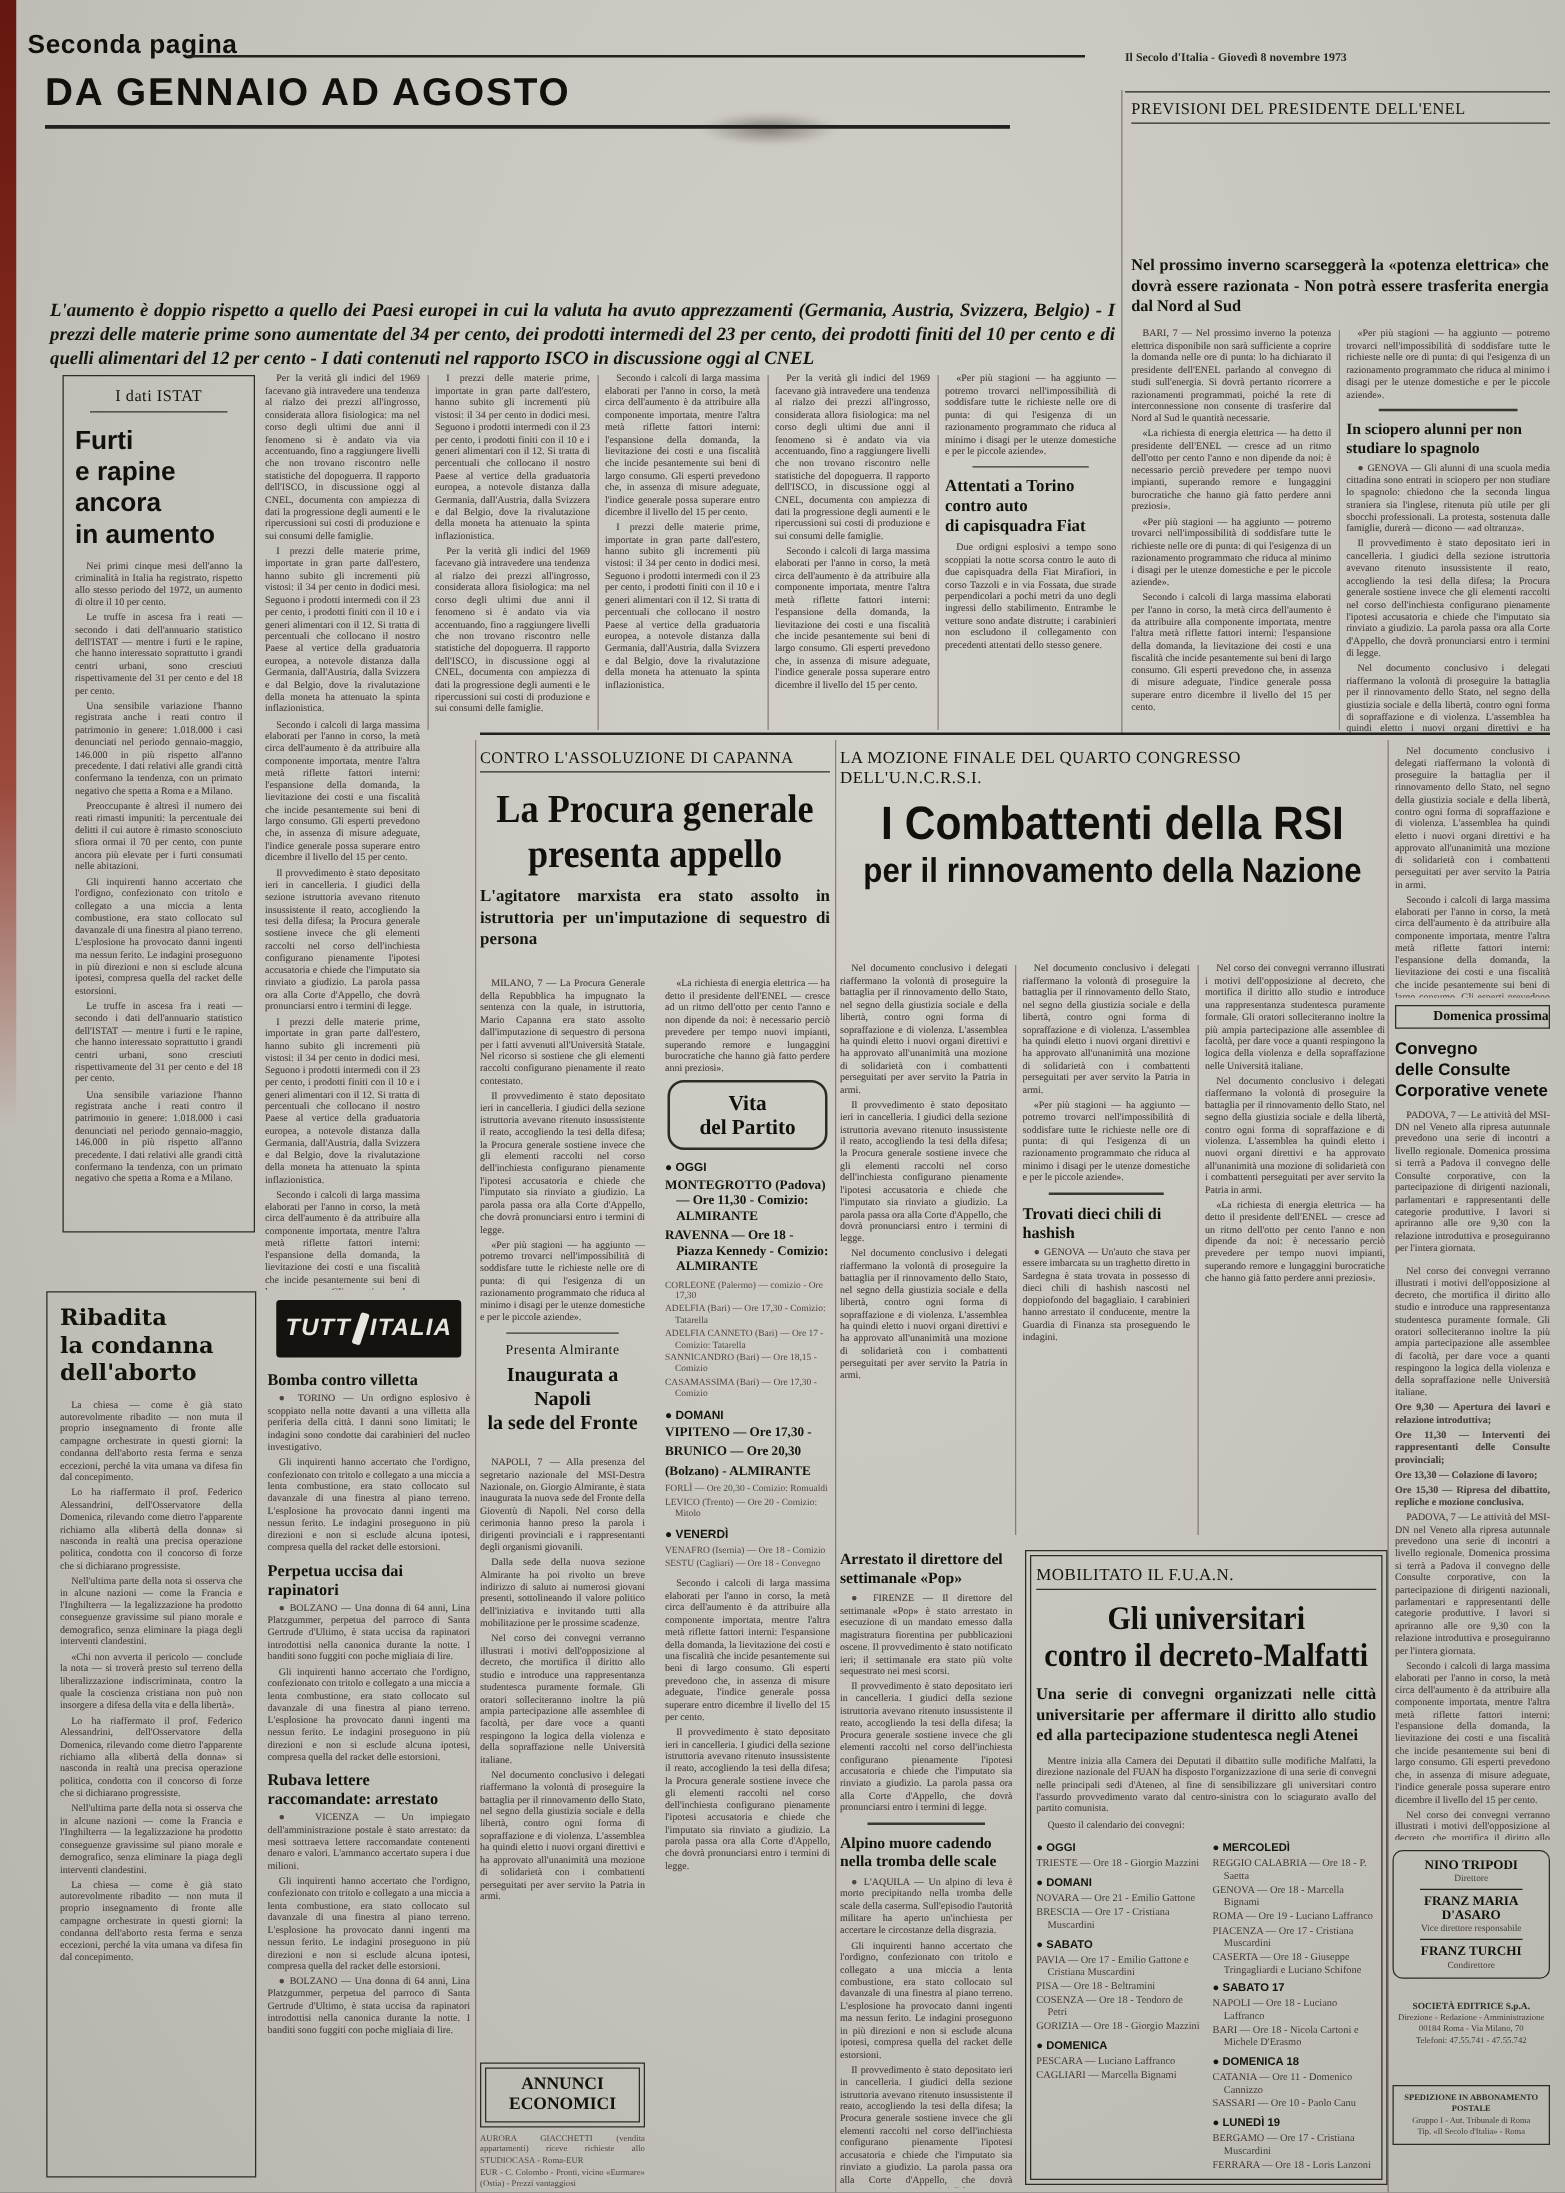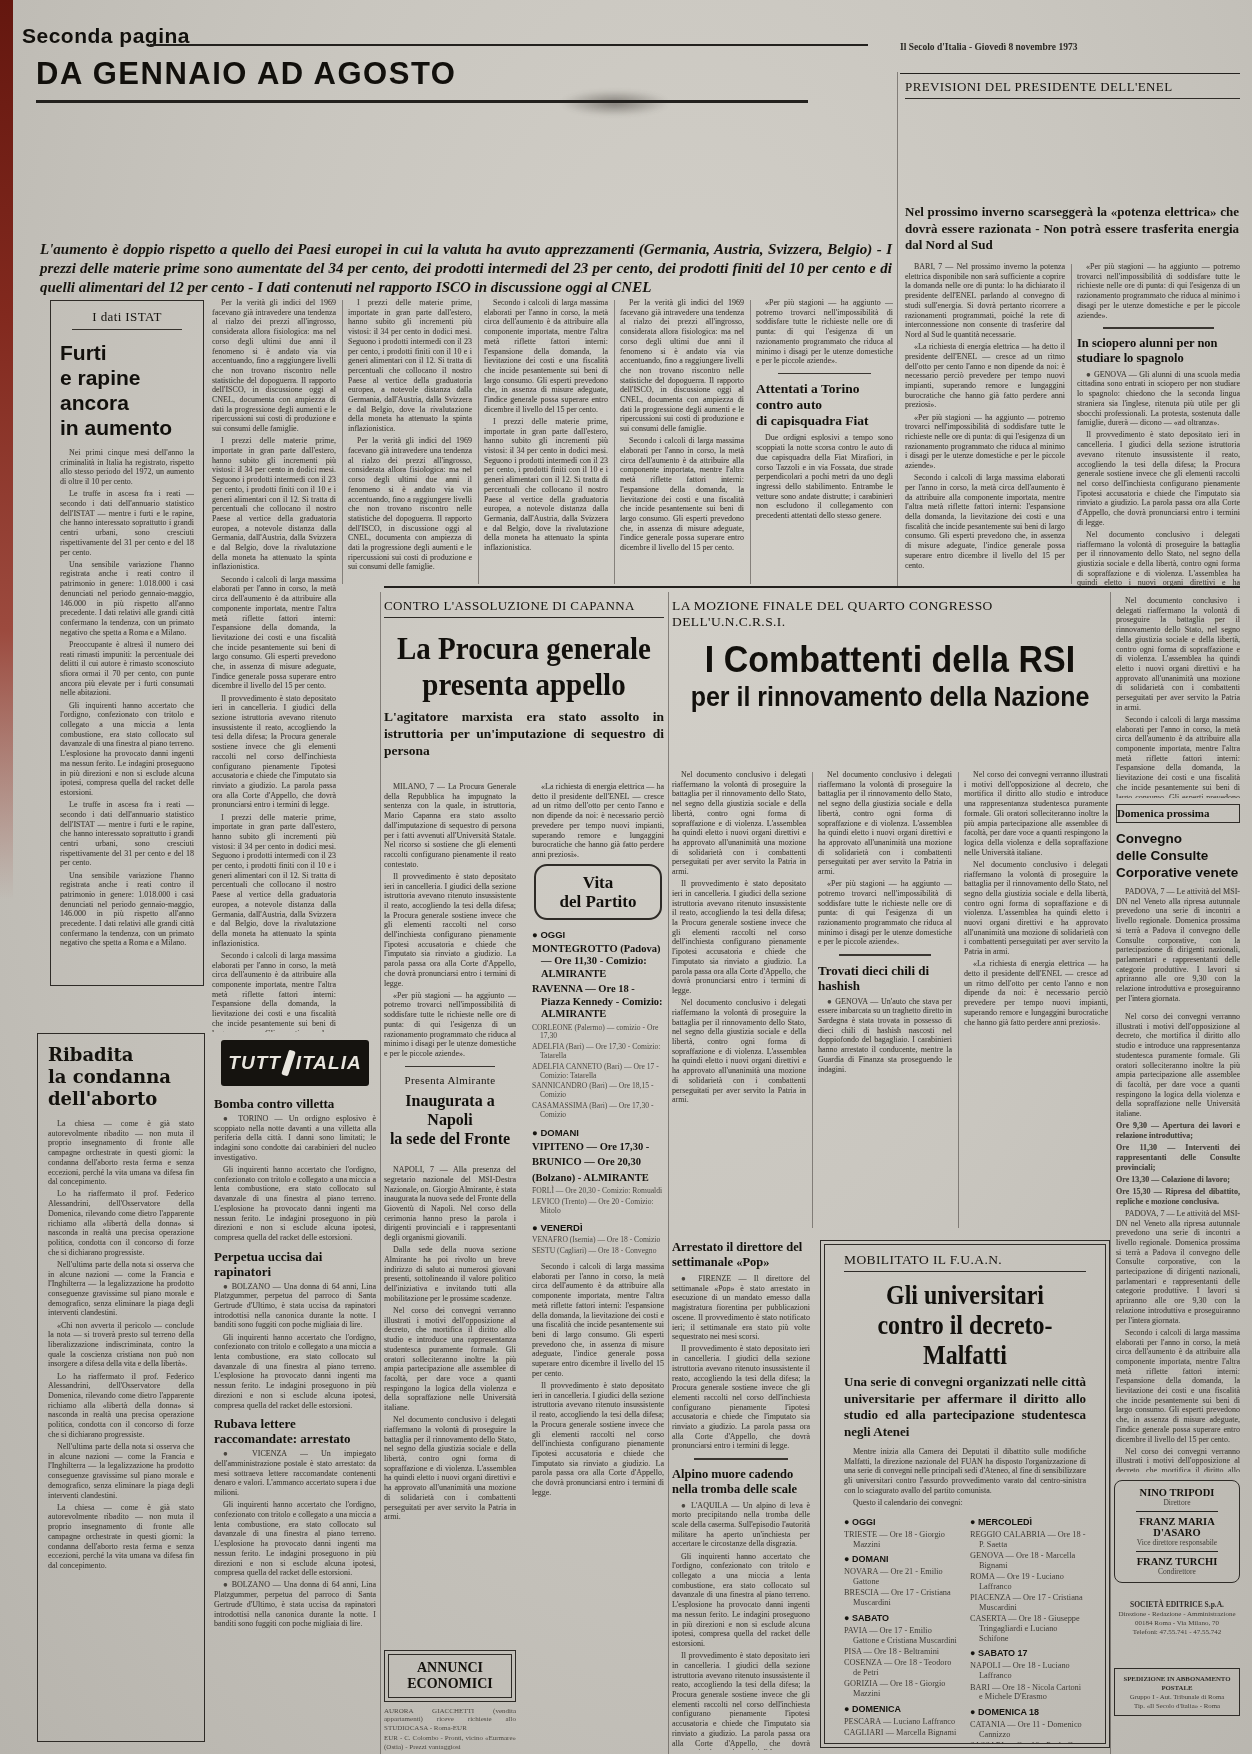--- a/index.html
+++ b/index.html
@@ -280,21 +280,21 @@
     <div class="divsm"></div>
     <div class="sub" style="font-size:12.5px;line-height:15px;margin-bottom:4px">Alpino muore cadendo nella tromba delle scale</div>
     <div class="bt">
       <p>● L'AQUILA — Un alpino di leva è morto precipitando nella tromba delle scale della caserma. Sull'episodio l'autorità militare ha aperto un'inchiesta per accertare le circostanze della disgrazia.</p>
       <p>Gli inquirenti hanno accertato che l'ordigno, confezionato con tritolo e collegato a una miccia a lenta combustione, era stato collocato sul davanzale di una finestra al piano terreno. L'esplosione ha provocato danni ingenti ma nessun ferito. Le indagini proseguono in più direzioni e non si esclude alcuna ipotesi, compresa quella del racket delle estorsioni.</p>
       <p>Il provvedimento è stato depositato ieri in cancelleria. I giudici della sezione istruttoria avevano ritenuto insussistente il reato, accogliendo la tesi della difesa; la Procura generale sostiene invece che gli elementi raccolti nel corso dell'inchiesta configurano pienamente l'ipotesi accusatoria e chiede che l'imputato sia rinviato a giudizio. La parola passa ora alla Corte d'Appello, che dovrà pronunciarsi entro i termini di legge.</p>
     </div>
   </div>
 
   <div class="abs" style="left:820px;top:1240px;width:290px;height:508px;border:1.5px solid #2e2b27;box-sizing:border-box;padding:3px">
-    <div style="border:1px solid #2e2b27;height:100%;box-sizing:border-box;padding:7px 19px;overflow:hidden">
+    <div style="border:1px solid #2e2b27;height:100%;box-sizing:border-box;padding:7px 4px;overflow:hidden">
       <div class="kick" style="font-size:13.5px;font-family:'Liberation Serif',serif;border-bottom:1px solid #2e2b27;padding-bottom:3px">MOBILITATO IL F.U.A.N.</div>
       <div class="serifhead squash2" style="font-size:24px;line-height:27px;margin-top:9px">Gli universitari</div>
       <div class="serifhead squash2" style="font-size:24px;line-height:27px;margin-top:3px">contro il decreto-Malfatti</div>
       <div class="deck" style="font-size:13px;line-height:16.5px;margin-top:9px">Una serie di convegni organizzati nelle città universitarie per affermare il diritto allo studio ed alla partecipazione studentesca negli Atenei</div>
       <div class="bt" style="margin-top:7px">
           <p style="text-indent:9px">Mentre inizia alla Camera dei Deputati il dibattito sulle modifiche Malfatti, la direzione nazionale del FUAN ha disposto l'organizzazione di una serie di convegni nelle principali sedi d'Ateneo, al fine di sensibilizzare gli universitari contro l'assurdo provvedimento varato dal centro-sinistra con lo sciagurato avallo del partito comunista.</p>
         </div>
       <div class="bt">
           <p>Questo il calendario dei convegni:</p>
         </div>
@@ -334,21 +334,21 @@
         </div>
       </div>
     </div>
   </div>
 
   <div class="abs bt" style="left:1116px;top:596px;width:124px;height:202px;overflow:hidden">
     <p>Nel documento conclusivo i delegati riaffermano la volontà di proseguire la battaglia per il rinnovamento dello Stato, nel segno della giustizia sociale e della libertà, contro ogni forma di sopraffazione e di violenza. L'assemblea ha quindi eletto i nuovi organi direttivi e ha approvato all'unanimità una mozione di solidarietà con i combattenti perseguitati per aver servito la Patria in armi.</p>
     <p>Secondo i calcoli di larga massima elaborati per l'anno in corso, la metà circa dell'aumento è da attribuire alla componente importata, mentre l'altra metà riflette fattori interni: l'espansione della domanda, la lievitazione dei costi e una fiscalità che incide pesantemente sui beni di largo consumo. Gli esperti prevedono che, in assenza di misure adeguate, l'indice generale possa superare entro dicembre il livello del 15 per cento.</p>
   </div>
   <div class="abs" style="left:1116px;top:804px;width:124px">
-    <div style="border:1px solid #2e2b27;text-align:left;font:bold 11px/15px 'Liberation Serif',serif;color:#14120d;padding:1px 0">Domenica prossima</div>
+    <div style="border:1px solid #2e2b27;text-align:right;font:bold 11px/15px 'Liberation Serif',serif;color:#14120d;padding:1px 0">Domenica prossima</div>
     <div class="sanshead" style="font-size:13.5px;line-height:17px;margin-top:7px">Convegno</div>
     <div class="sanshead" style="font-size:13.5px;line-height:17px">delle Consulte</div>
     <div class="sanshead" style="font-size:13.5px;line-height:17px">Corporative venete</div>
     <div class="bt" style="margin-top:6px;height:120px;overflow:hidden">
       <p>PADOVA, 7 — Le attività del MSI-DN nel Veneto alla ripresa autunnale prevedono una serie di incontri a livello regionale. Domenica prossima si terrà a Padova il convegno delle Consulte corporative, con la partecipazione di dirigenti nazionali, parlamentari e rappresentanti delle categorie produttive. I lavori si apriranno alle ore 9,30 con la relazione introduttiva e proseguiranno per l'intera giornata.</p>
       <p>Nel documento conclusivo i delegati riaffermano la volontà di proseguire la battaglia per il rinnovamento dello Stato, nel segno della giustizia sociale e della libertà, contro ogni forma di sopraffazione e di violenza. L'assemblea ha quindi eletto i nuovi organi direttivi e ha approvato all'unanimità una mozione di solidarietà con i combattenti perseguitati per aver servito la Patria in armi.</p>
     </div>
   </div>
   <div class="abs bt" style="left:1116px;top:1012px;width:124px;height:460px;overflow:hidden">
     <p>Nel corso dei convegni verranno illustrati i motivi dell'opposizione al decreto, che mortifica il diritto allo studio e introduce una rappresentanza studentesca puramente formale. Gli oratori solleciteranno inoltre la più ampia partecipazione alle assemblee di facoltà, per dare voce a quanti respingono la logica della violenza e della sopraffazione nelle Università italiane.</p>

